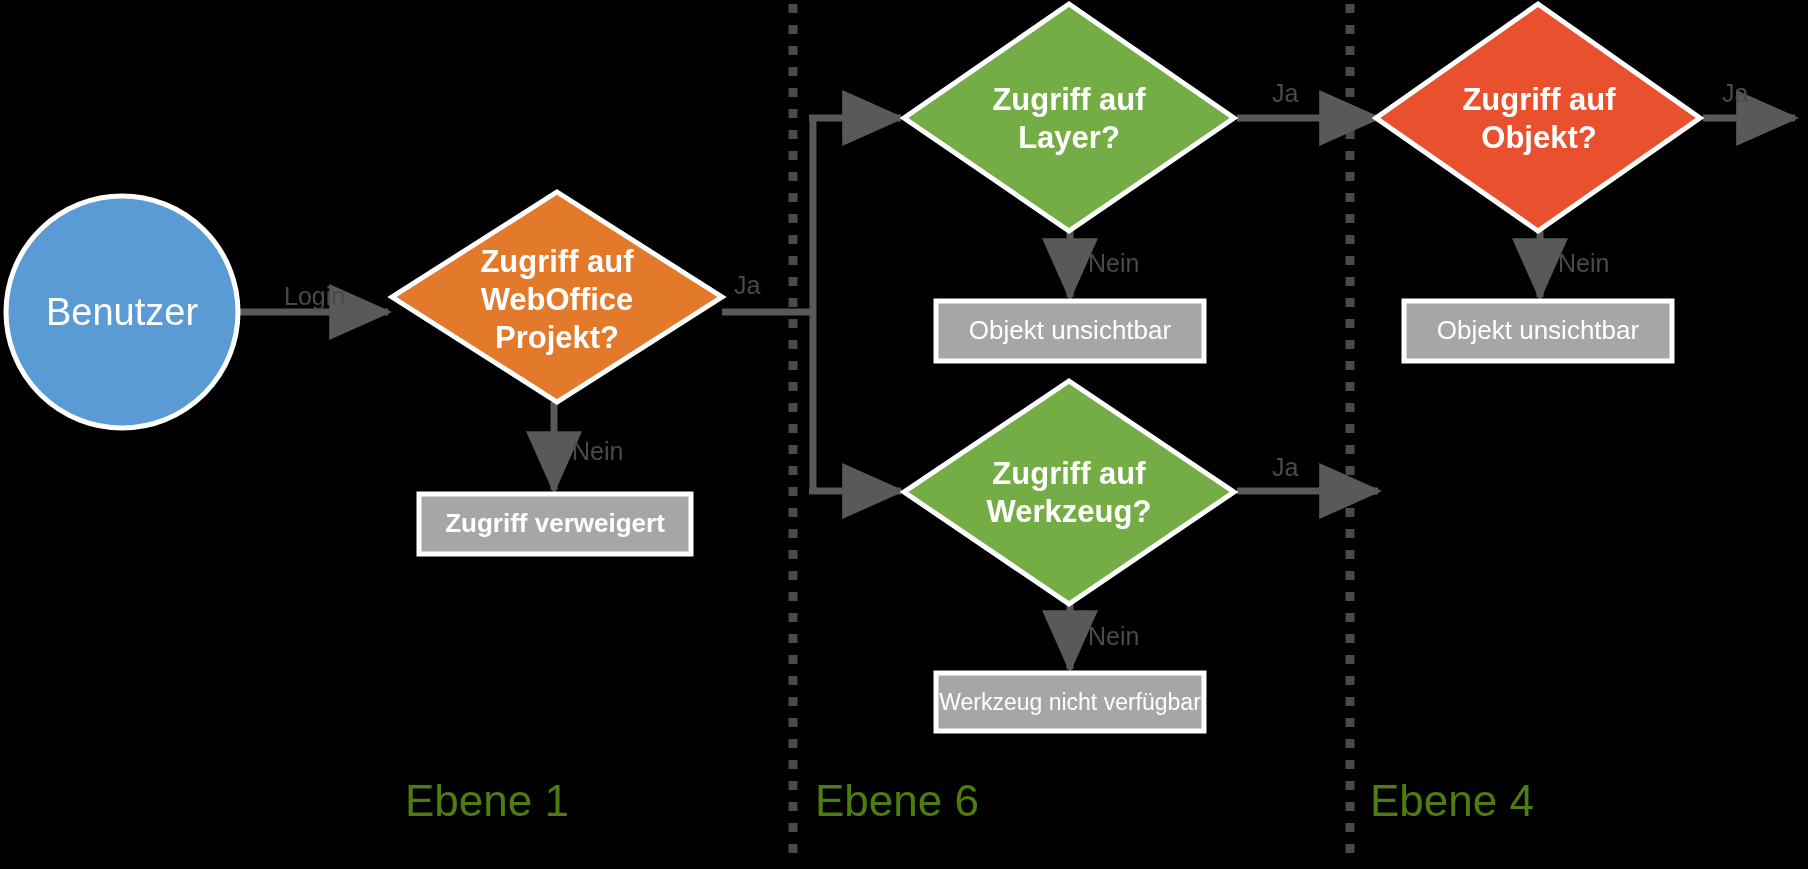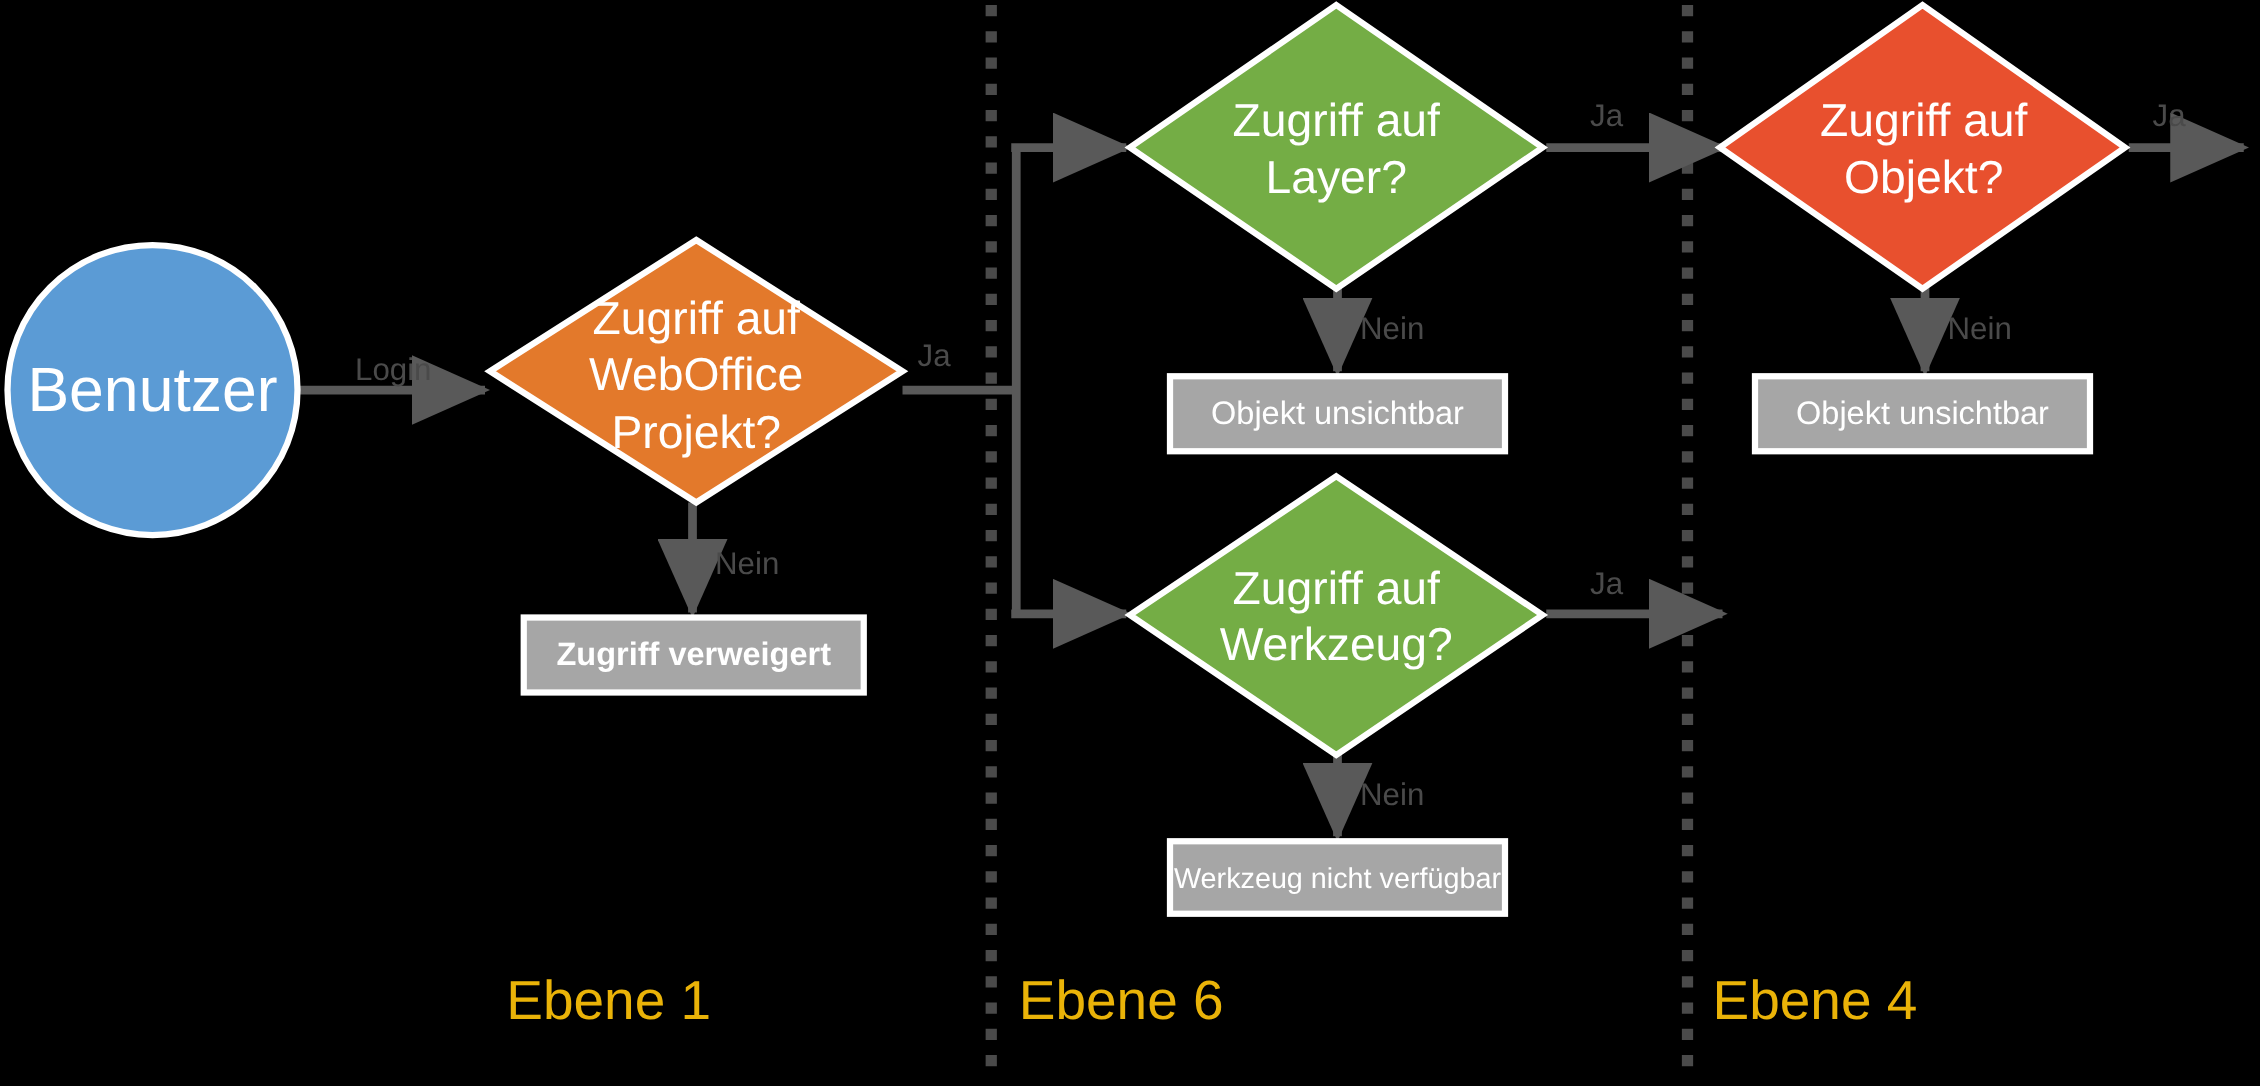--- a/index.html
+++ b/index.html
@@ -39,27 +39,27 @@
   .edge-label {
     position: absolute;
     color: #4a4a4a;
     font-size: 25px;
     line-height: 1;
     white-space: nowrap;
     text-align: center;
   }
   .lane-label {
     position: absolute;
-    color: #eab308;
+    color: #4d7c0f;
     font-size: 44px;
     line-height: 1;
     white-space: nowrap;
   }
-  .terminal-text { font-size: 50px; }
-  .decision-text { font-size: 37px; }
+  .terminal-text { font-size: 38px; }
+  .decision-text { font-size: 31px; font-weight: bold; }
   .result-text   { font-size: 26px; }
   .result-text-sm{ font-size: 23px; }
 </style>
 </head>
 <body>
 
 <div id="canvas">
 
   <svg id="flow-svg" viewBox="0 0 1808 869">
     <defs>

